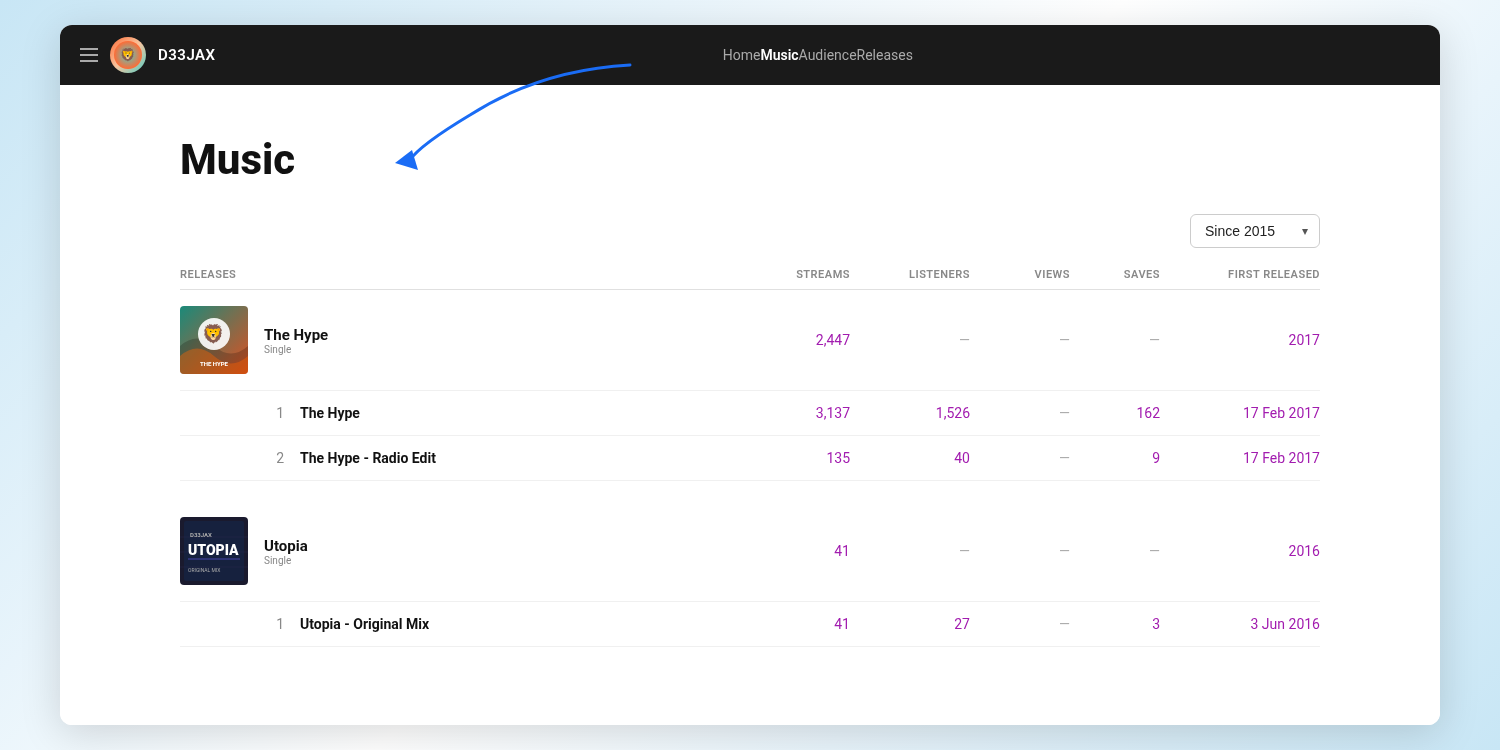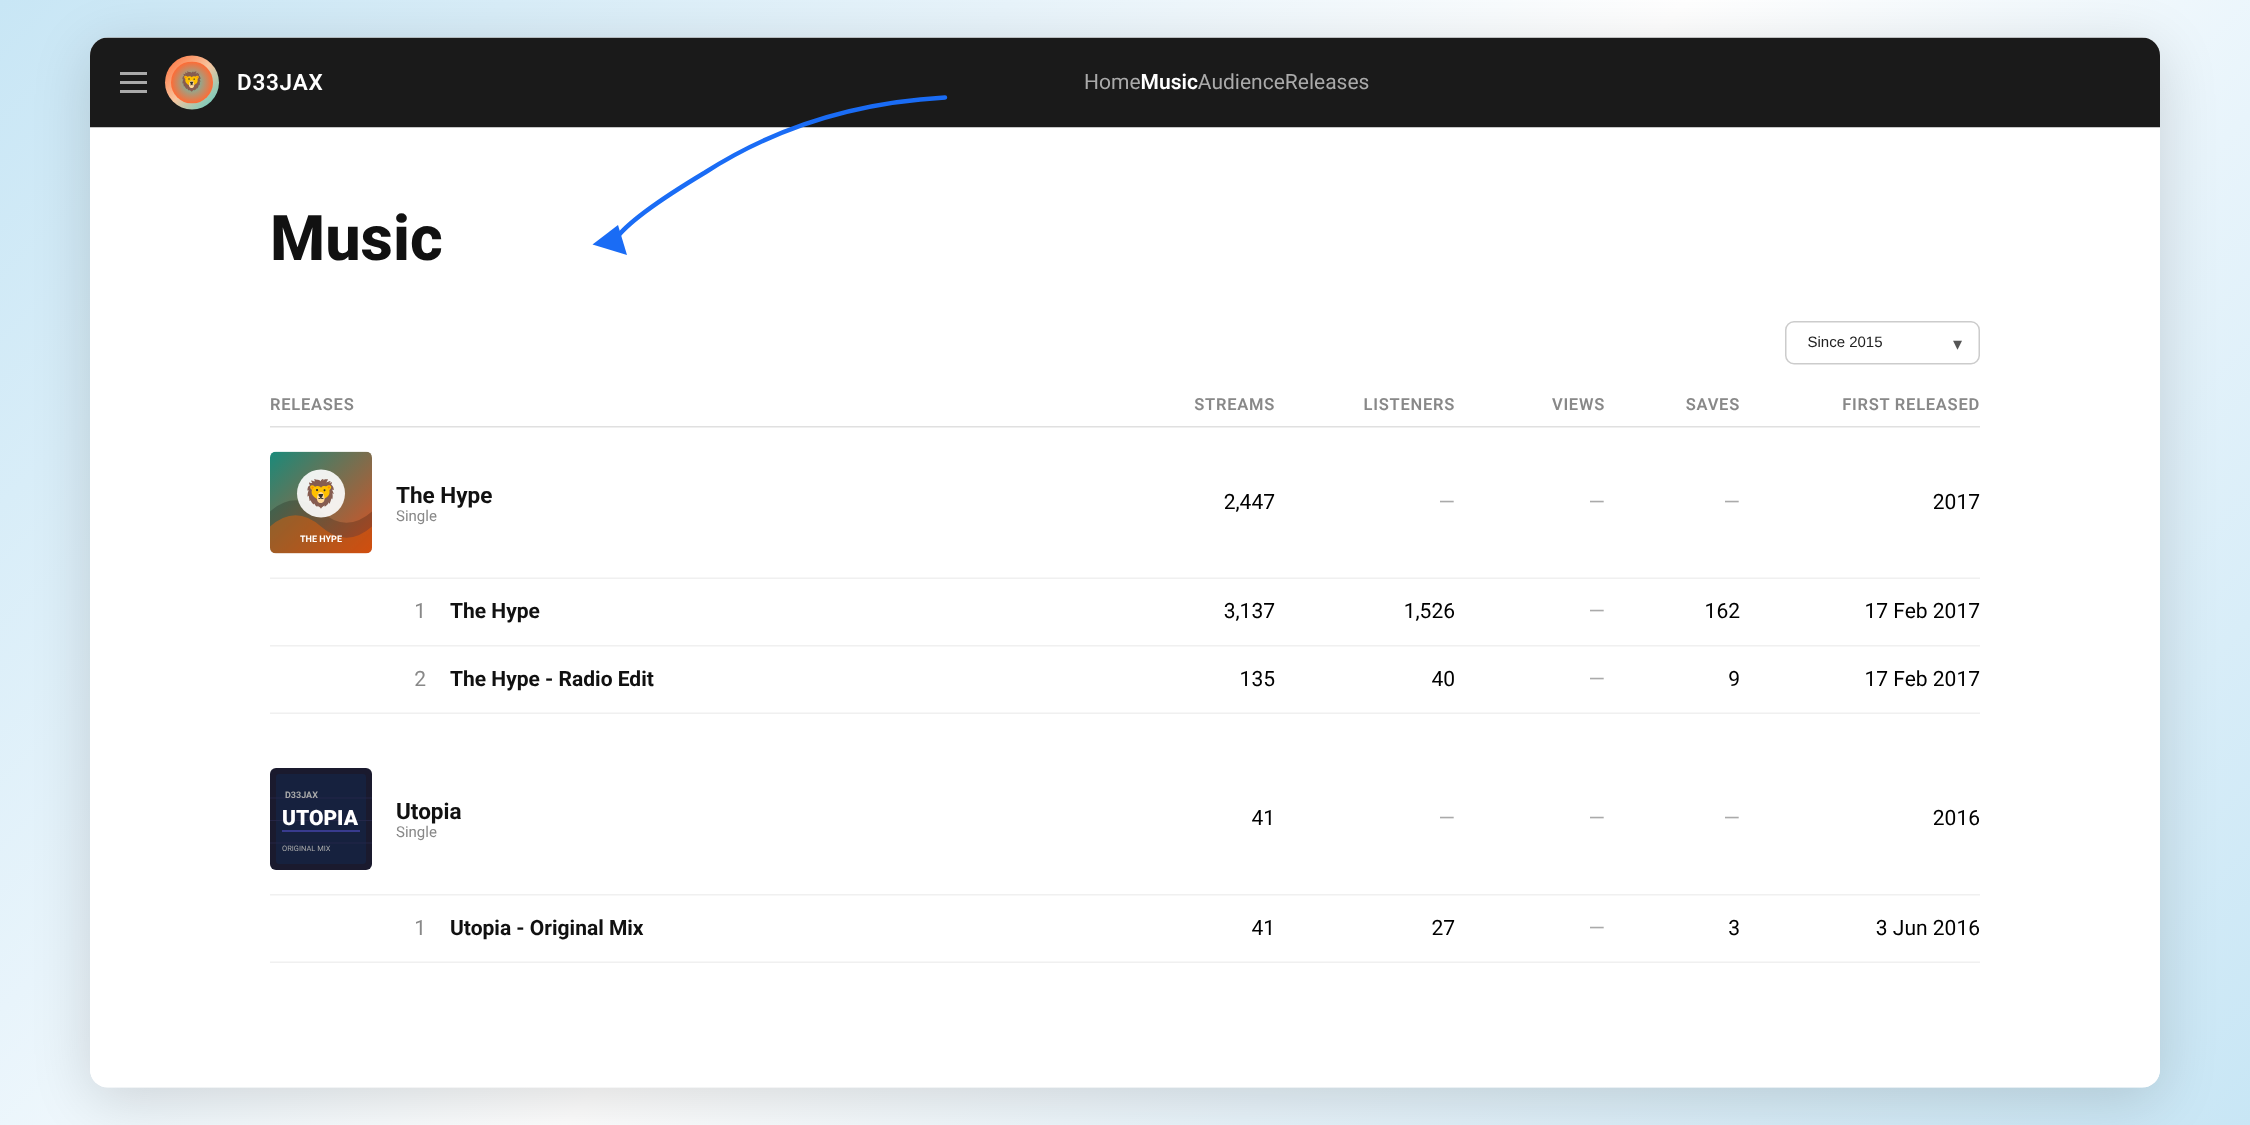--- a/index.html
+++ b/index.html
@@ -146,21 +146,21 @@
     }
     .filter-select-wrapper {
       position: relative;
       display: inline-flex;
       align-items: center;
     }
     .filter-select-wrapper select {
       border: 1.5px solid #ccc;
       border-radius: 6px;
       padding: 8px 36px 8px 14px;
-      font-size: 10px;
+      font-size: 14px;
       color: #222;
       background: #fff;
       cursor: pointer;
       appearance: none;
       min-width: 130px;
     }
     .filter-chevron {
       position: absolute;
       right: 12px;
       pointer-events: none;
@@ -217,21 +217,21 @@
       font-weight: 700;
       color: #111;
     }
     .release-type {
       font-size: 10px;
       color: #888;
     }
     .stat-cell {
       text-align: right;
       font-size: 14px;
-      color: #000000;
+      color: #a21caf;
     }
     .stat-cell.dash {
       color: #aaa;
     }
     
     .track-row {
       display: grid;
       grid-template-columns: 1fr 130px 120px 100px 90px 160px;
       align-items: center;
       padding: 14px 0;

